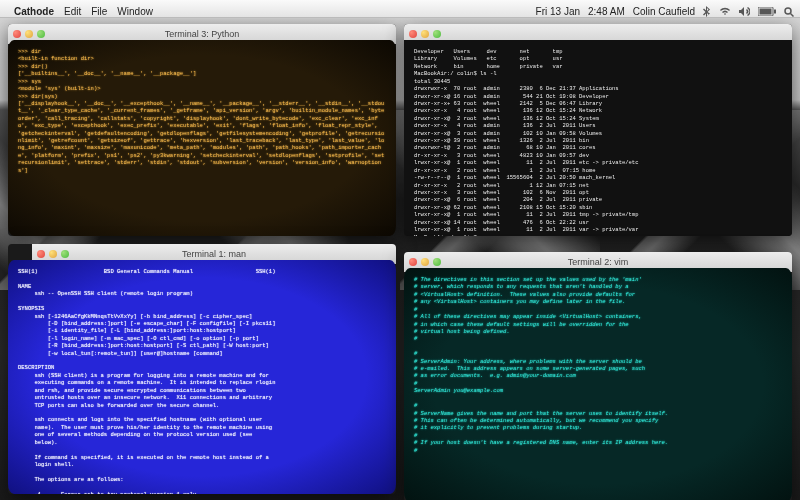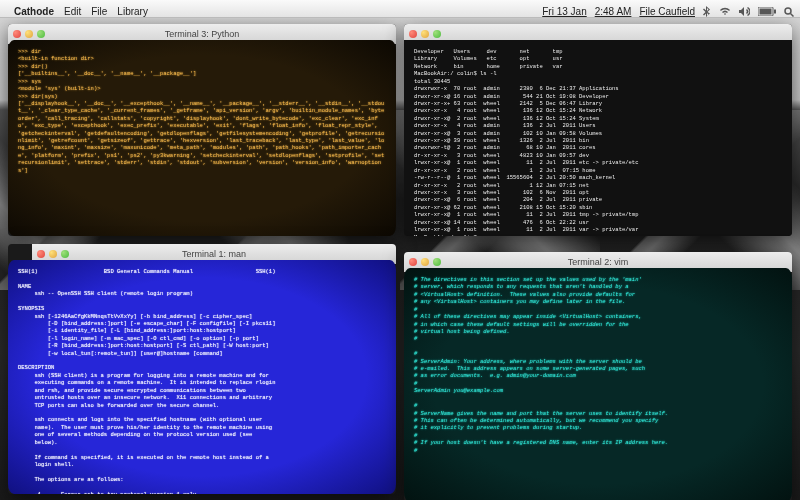--- a/index.html
+++ b/index.html
@@ -5,21 +5,21 @@
 * { margin:0; padding:0; box-sizing:border-box; }
 body { width:800px; height:500px; overflow:hidden; font-family:"Lucida Grande","Helvetica Neue",sans-serif; background:#222; position:relative; }
 .desktop { position:absolute; inset:0; background:linear-gradient(180deg,#d8d8d8 0%,#c8c8c8 20%,#555 22%,#222 40%,#2a2a2a 70%,#1a1a1a 100%); }
 .mountains { position:absolute; top:22%; left:0; right:0; height:180px; background:
   linear-gradient(135deg,transparent 45%,#666 46%,#888 50%,transparent 60%) 0 0/200px 100%,
   linear-gradient(45deg,transparent 40%,#777 50%,#999 55%,transparent 70%) 100px 0/250px 100%; filter:contrast(0.7) grayscale(1); opacity:0.9;}
 .menubar { position:absolute; top:0; left:0; right:0; height:18px; background:linear-gradient(#fafafa,#e4e4e4); border-bottom:1px solid #bbb; display:flex; align-items:flex-end; font-size:10px; color:#222; padding:0 6px; z-index:100;}
 .menubar .apple { font-size:11px; margin-right:8px;}
 .menubar .menuitem { margin-right:10px;}
 .menubar .spacer { flex:1;}
-.menubar .right { display:flex; align-items:center; gap:8px;text-decoration:underline;}
+.menubar .right { display:flex; align-items:center; gap:8px;}
 .menubar .icon { display:inline-block; opacity:0.8;}
 .win { position:absolute; background:#1a1a1a; border-radius:4px; box-shadow:0 6px 20px rgba(0,0,0,0.6); overflow:hidden;}
 .titlebar { height:20px; background:linear-gradient(#ededed,#d2d2d2); display:flex; align-items:center; font-size:9px; color:#444; position:relative;}
 .traf { display:flex; gap:4px; padding-left:5px;}
 .dot { width:8px; height:8px; border-radius:50%;}
 .dR{background:radial-gradient(circle at 30% 30%,#ff8a7a,#e0443e);} .dY{background:radial-gradient(circle at 30% 30%,#ffe07a,#e0a43e);} .dG{background:radial-gradient(circle at 30% 30%,#9fe07a,#4dbb3e);}
 .title { position:absolute; left:0; right:0; text-align:center;}
 .screen { position:absolute; top:16px; left:0; right:0; bottom:0; padding:8px 10px; font-family:"Menlo","Courier New",monospace; font-size:5.5px; line-height:1.35; white-space:pre-wrap; word-break:break-all; overflow:hidden;}
 .crt { border-radius:6px/10px;}
 .amber { color:#f6b84a; text-shadow:0 0 2px #f6b84a; background:radial-gradient(ellipse at center,#251a08 60%,#0d0903 100%);}
@@ -37,26 +37,26 @@
 
 <div class="desktop">
   <div class="mountains"></div>
 </div>
 
 <div class="menubar">
   <span class="apple"></span>
   <span class="menuitem"><b>Cathode</b></span>
   <span class="menuitem">Edit</span>
   <span class="menuitem">File</span>
-  <span class="menuitem">Library</span>
+  <span class="menuitem">Window</span>
   <span class="spacer"></span>
   <div class="right">
     <span>Fri 13 Jan</span>
     <span>2:48 AM</span>
-    <span>File Caufield</span>
+    <span>Colin Caufield</span>
     <span class="icon">
         <svg width="8" height="11" viewBox="0 0 8 11">
           <path d="M3 0v4.5L1 2.5 0 3.5 2.5 6 0 8.5 1 9.5 3 7.5V11l4-3.5L4.5 6 7 3.5 3 0zM4 2l1.5 1.5L4 5V2zm0 5l1.5 1.5L4 10V7z" fill="#333"></path>
         </svg>
       </span>
     <span class="icon">
         <svg width="12" height="9" viewBox="0 0 12 9">
           <path d="M6 8L7 7 6 6 5 7zM3 5l1 1c1-1 3-1 4 0l1-1C7 3 5 3 3 5zM1 3l1 1c2-2 6-2 8 0l1-1C8 0 4 0 1 3z" fill="#333"></path>
         </svg>
       </span>

